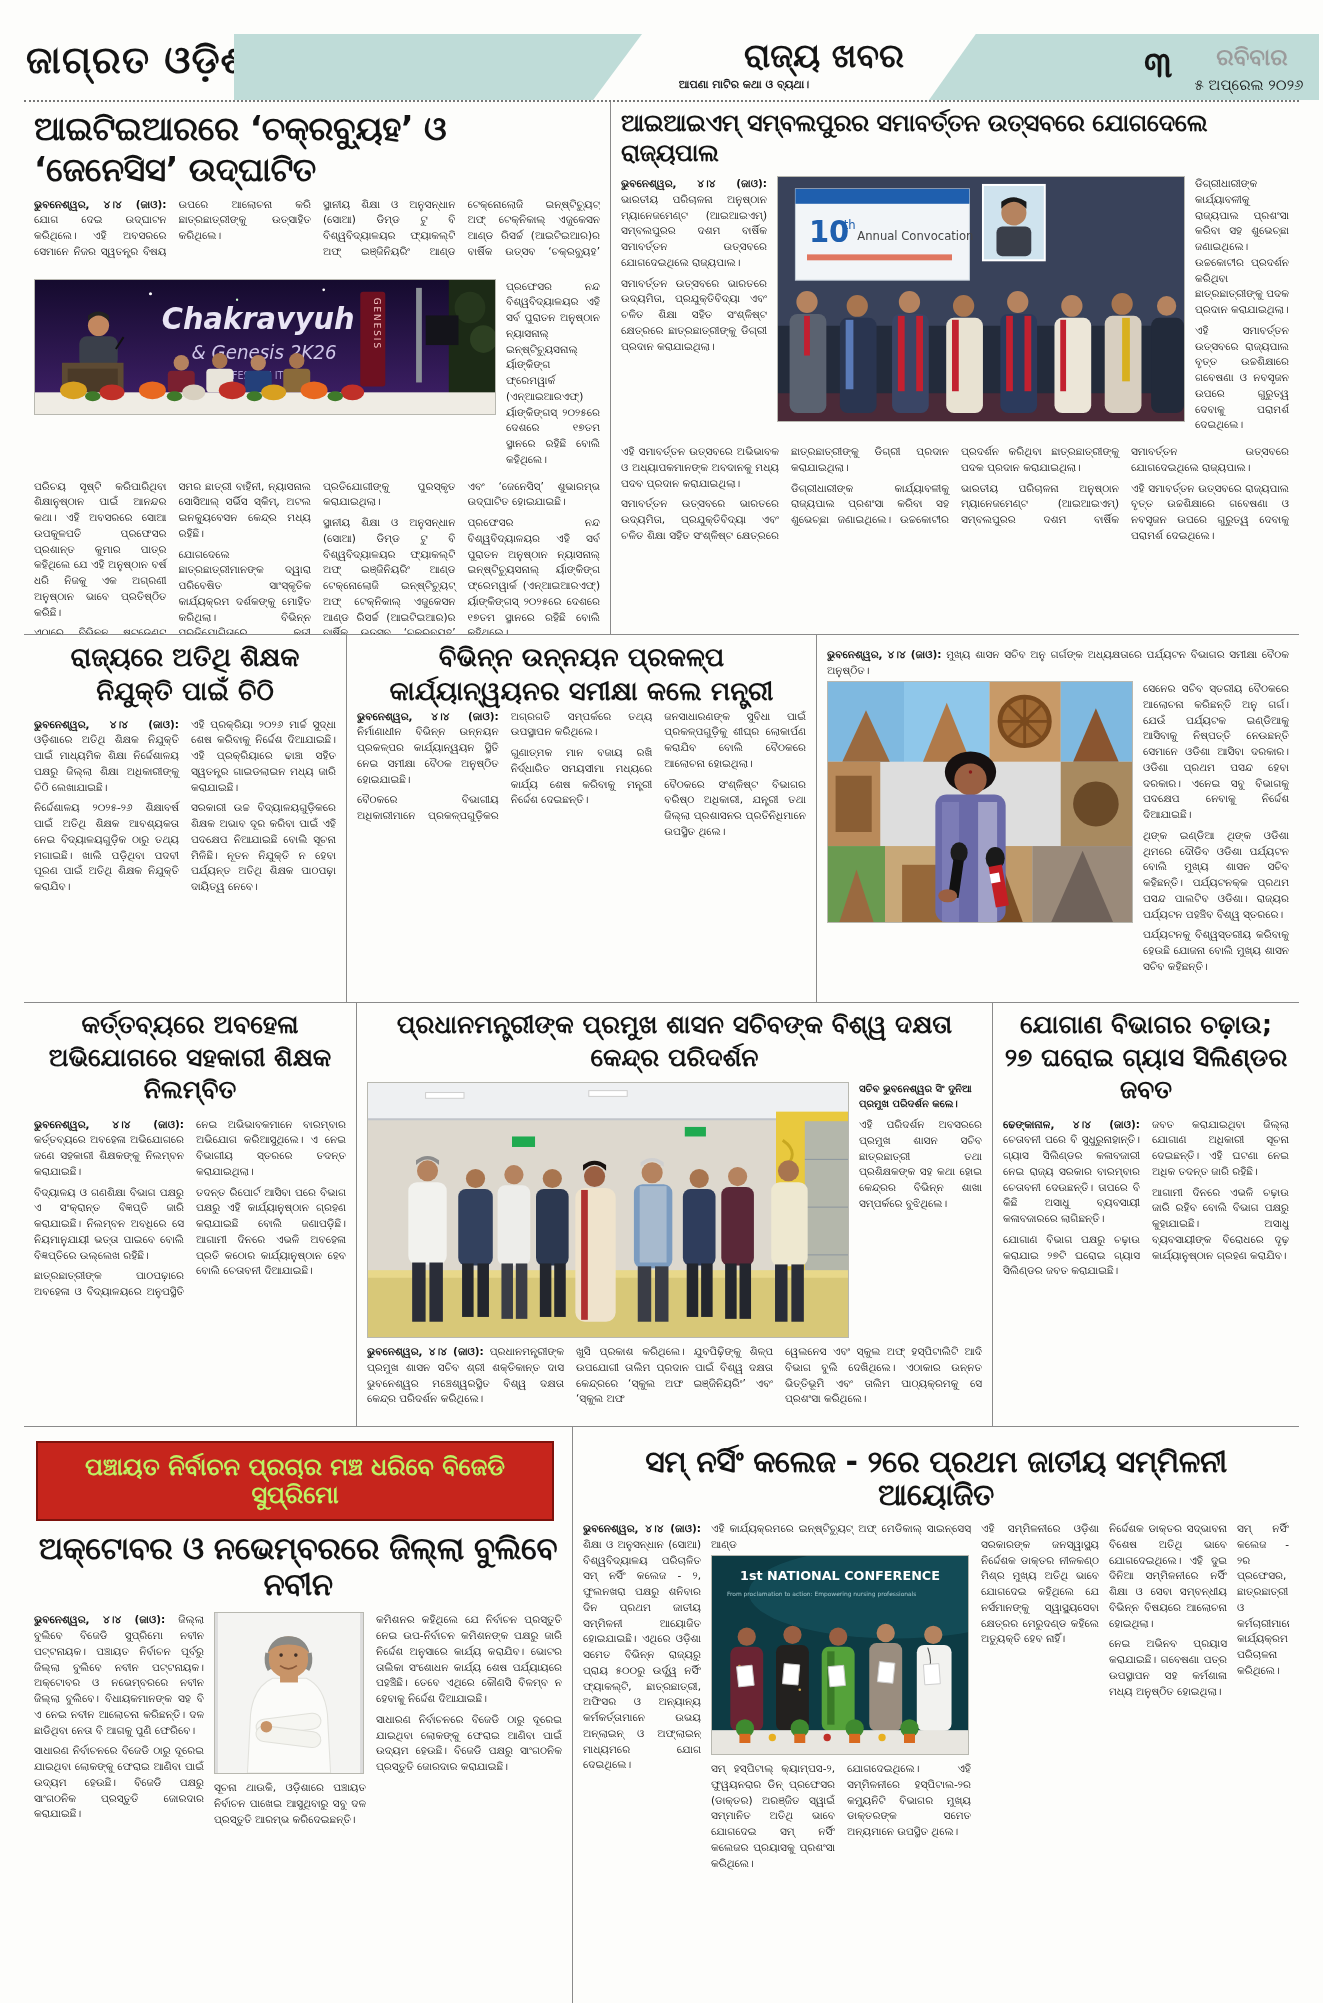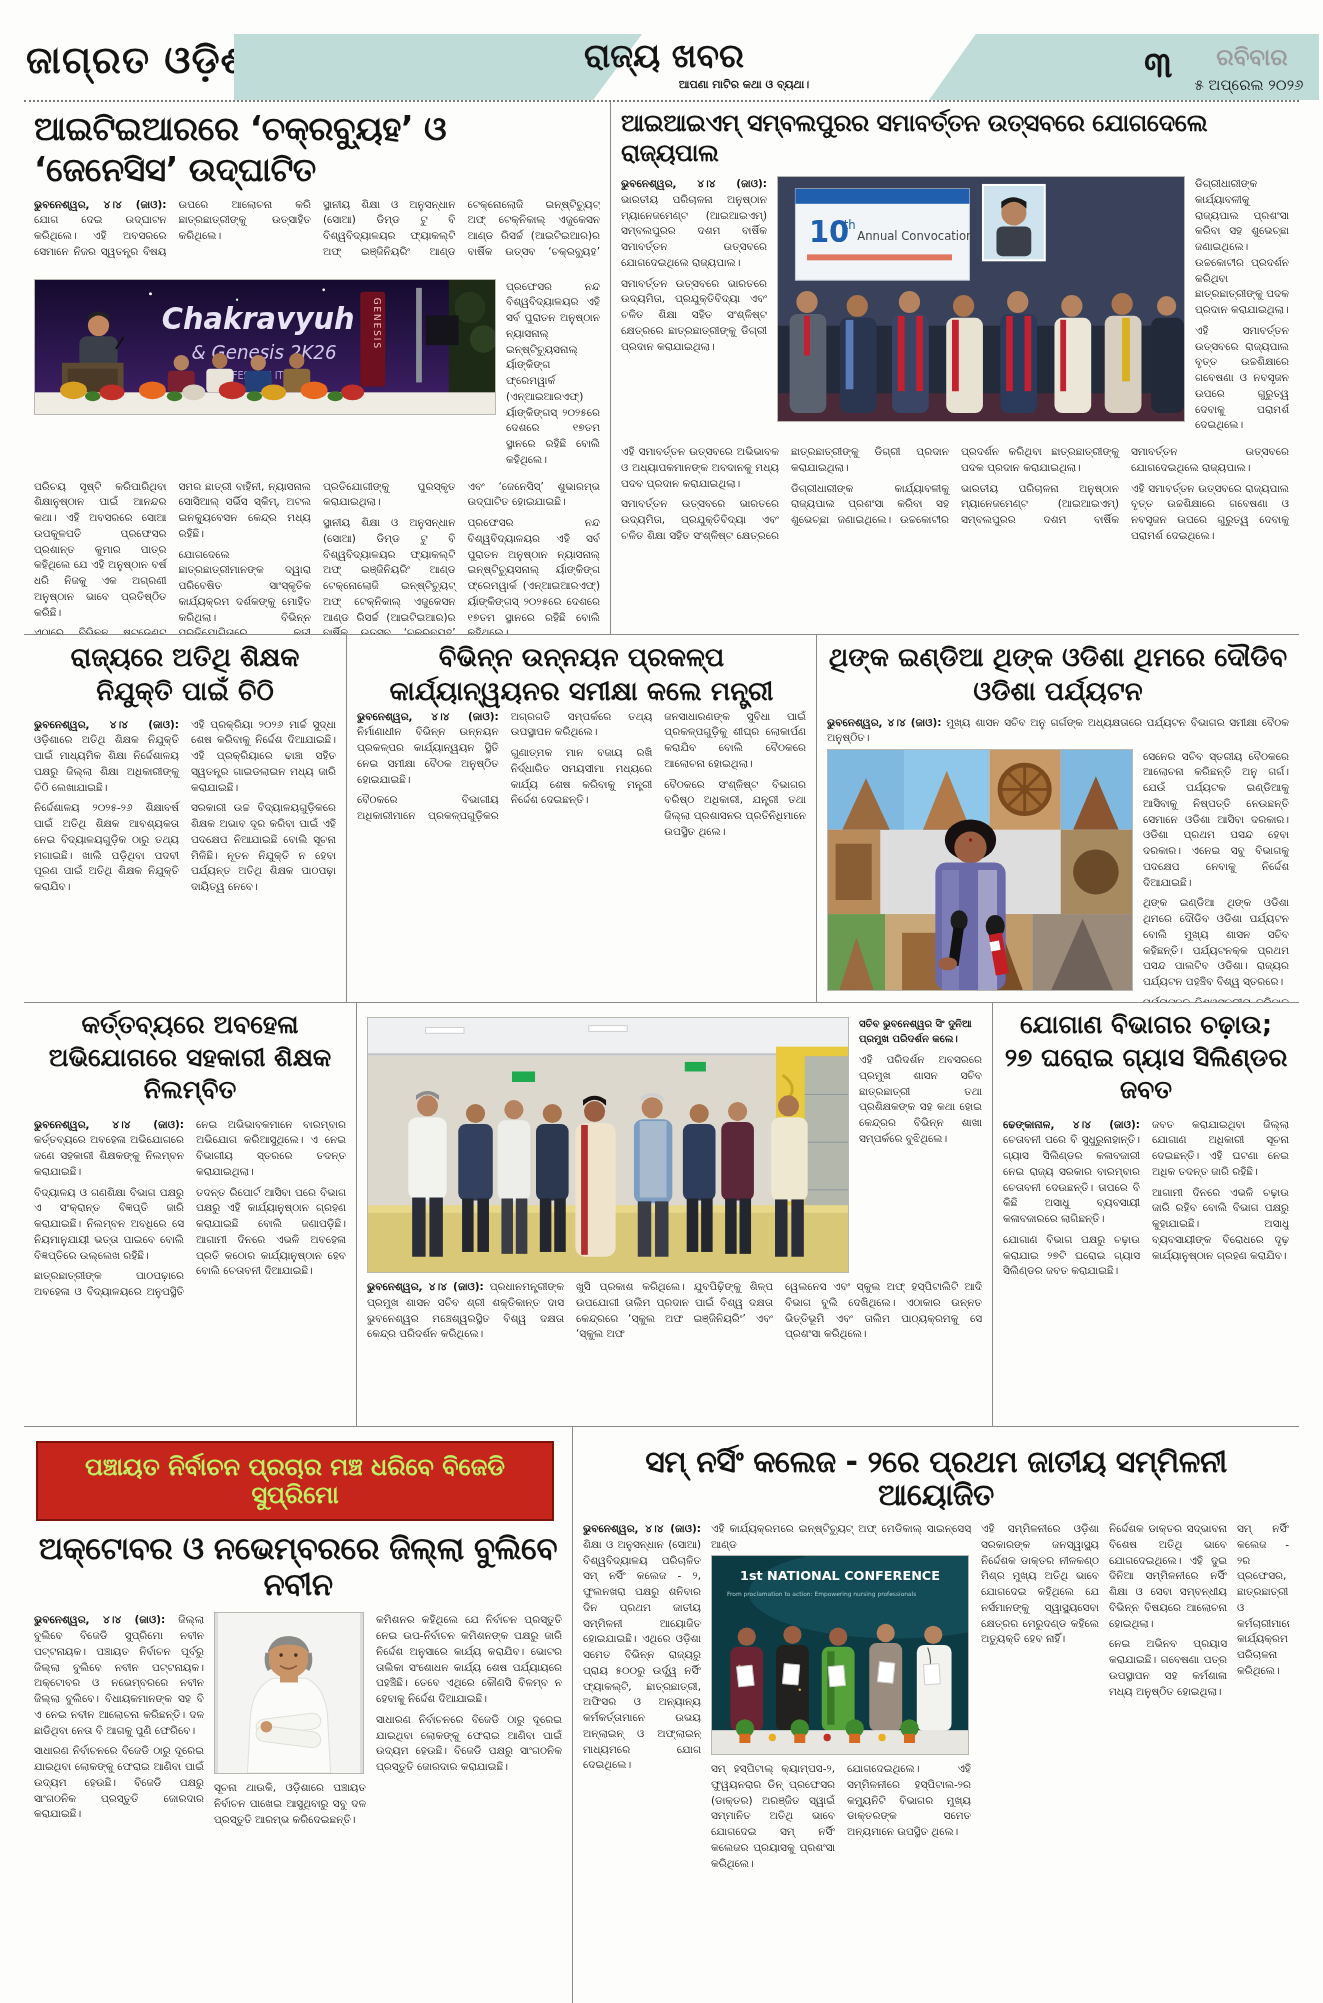--- a/index.html
+++ b/index.html
@@ -5,21 +5,21 @@
   * { margin:0; padding:0; box-sizing:border-box; }
   body { background:#888; font-family:"DejaVu Sans", sans-serif; }
   .page { width:1323px; height:2003px; margin:0 auto; background:#fdfdfb; color:#141414;
           position:relative; overflow:hidden; padding:0 24px; }
   
   .masthead { position:relative; height:102px; border-bottom:2px dotted #777; }
   .np-name { position:absolute; left:2px; top:38px; font-size:38px; font-weight:bold; letter-spacing:1px; }
   .teal { position:absolute; top:34px; height:66px; background:#bfdcd8; }
   .teal-l { left:210px; width:408px; clip-path:polygon(0 0,100% 0,88% 100%,0 100%); }
   .teal-r { left:905px; width:390px; clip-path:polygon(12% 0,100% 0,100% 100%,0 100%); }
-  .sec-title { position:absolute; left:560px; top:36px; width:320px; text-align:left;
+  .sec-title { position:absolute; left:560px; top:36px; width:320px; text-align:right;
                font-size:33px; font-weight:bold; }
   .tagline { position:absolute; left:560px; top:78px; width:320px; text-align:center;
              font-size:11px; font-weight:bold; }
   .pageno { position:absolute; left:1120px; top:44px; font-size:36px; font-weight:bold; }
   .day { position:absolute; left:1168px; top:44px; width:120px; text-align:center;
          font-size:23px; font-weight:bold; color:#9b9b9b; }
   .date { position:absolute; left:1160px; top:76px; width:130px; text-align:center; font-size:15px; }
   
   .row { display:flex; border-top:1px solid #8a8a8a; }
   .sec { padding:6px 10px 4px 10px; overflow:hidden; }
@@ -251,21 +251,20 @@
         <p><b class="dl">ଭୁବନେଶ୍ୱର, ୪।୪ (ଜାଓ):</b>
            <span>ନିର୍ମାଣାଧୀନ ବିଭିନ୍ନ ଉନ୍ନୟନ ପ୍ରକଳ୍ପର କାର୍ଯ୍ୟାନ୍ୱୟନ ସ୍ଥିତି ନେଇ ସମୀକ୍ଷା ବୈଠକ ଅନୁଷ୍ଠିତ ହୋଇଯାଇଛି।</span></p>
         <p>ବୈଠକରେ ବିଭାଗୀୟ ଅଧିକାରୀମାନେ ପ୍ରକଳ୍ପଗୁଡ଼ିକର ଅଗ୍ରଗତି ସମ୍ପର୍କରେ ତଥ୍ୟ ଉପସ୍ଥାପନ କରିଥିଲେ।</p>
         <p>ଗୁଣାତ୍ମକ ମାନ ବଜାୟ ରଖି ନିର୍ଦ୍ଧାରିତ ସମୟସୀମା ମଧ୍ୟରେ କାର୍ଯ୍ୟ ଶେଷ କରିବାକୁ ମନ୍ତ୍ରୀ ନିର୍ଦ୍ଦେଶ ଦେଇଛନ୍ତି।</p>
         <p>ଜନସାଧାରଣଙ୍କ ସୁବିଧା ପାଇଁ ପ୍ରକଳ୍ପଗୁଡ଼ିକୁ ଶୀଘ୍ର ଲୋକାର୍ପଣ କରାଯିବ ବୋଲି ବୈଠକରେ ଆଲୋଚନା ହୋଇଥିଲା।</p>
         <p>ବୈଠକରେ ସଂଶ୍ଳିଷ୍ଟ ବିଭାଗର ବରିଷ୍ଠ ଅଧିକାରୀ, ଯନ୍ତ୍ରୀ ତଥା ଜିଲ୍ଲା ପ୍ରଶାସନର ପ୍ରତିନିଧିମାନେ ଉପସ୍ଥିତ ଥିଲେ।</p>
       </div>
     </section>
 
     <section class="sec r2-c">
-      <h2 class="hl-lg">ଥିଙ୍କ ଇଣ୍ଡିଆ ଥିଙ୍କ ଓଡିଶା ଥିମରେ ଦୌଡିବ ଓଡିଶା ପର୍ଯ୍ୟଟନ</h2>
       <div class="bt" style="margin-top:6px; height:34px;">
         <p><b class="dl">ଭୁବନେଶ୍ୱର, ୪।୪ (ଜାଓ):</b>
            <span>ମୁଖ୍ୟ ଶାସନ ସଚିବ ଅନୁ ଗର୍ଗଙ୍କ ଅଧ୍ୟକ୍ଷତାରେ ପର୍ଯ୍ୟଟନ ବିଭାଗର ସମୀକ୍ଷା ବୈଠକ ଅନୁଷ୍ଠିତ।</span></p>
       </div>
       <div class="fr">
         <svg class="ph" width="306" height="242" viewBox="0 0 320 256" preserveAspectRatio="none">
           <g>
             <rect width="80" height="85" fill="#7fb9e0"></rect>
               <path d="M15,85 L40,30 L65,85 Z" fill="#9a6a40"></path>
             <rect x="80" width="90" height="85" fill="#8fc7ea"></rect>
@@ -327,20 +326,21 @@
       <div class="bt c2" style="height:330px; margin-top:10px;">
         <p><b class="dl">ଭୁବନେଶ୍ୱର, ୪।୪ (ଜାଓ):</b>
            <span>କର୍ତ୍ତବ୍ୟରେ ଅବହେଳା ଅଭିଯୋଗରେ ଜଣେ ସହକାରୀ ଶିକ୍ଷକଙ୍କୁ ନିଲମ୍ବନ କରାଯାଇଛି।</span></p>
         <p>ବିଦ୍ୟାଳୟ ଓ ଗଣଶିକ୍ଷା ବିଭାଗ ପକ୍ଷରୁ ଏ ସଂକ୍ରାନ୍ତ ବିଜ୍ଞପ୍ତି ଜାରି କରାଯାଇଛି। ନିଲମ୍ବନ ଅବଧିରେ ସେ ନିୟମାନୁଯାୟୀ ଭତ୍ତା ପାଇବେ ବୋଲି ବିଜ୍ଞପ୍ତିରେ ଉଲ୍ଲେଖ ରହିଛି।</p>
         <p>ଛାତ୍ରଛାତ୍ରୀଙ୍କ ପାଠପଢ଼ାରେ ଅବହେଳା ଓ ବିଦ୍ୟାଳୟରେ ଅନୁପସ୍ଥିତି ନେଇ ଅଭିଭାବକମାନେ ବାରମ୍ବାର ଅଭିଯୋଗ କରିଆସୁଥିଲେ। ଏ ନେଇ ବିଭାଗୀୟ ସ୍ତରରେ ତଦନ୍ତ କରାଯାଇଥିଲା।</p>
         <p>ତଦନ୍ତ ରିପୋର୍ଟ ଆସିବା ପରେ ବିଭାଗ ପକ୍ଷରୁ ଏହି କାର୍ଯ୍ୟାନୁଷ୍ଠାନ ଗ୍ରହଣ କରାଯାଇଛି ବୋଲି ଜଣାପଡ଼ିଛି। ଆଗାମୀ ଦିନରେ ଏଭଳି ଅବହେଳା ପ୍ରତି କଠୋର କାର୍ଯ୍ୟାନୁଷ୍ଠାନ ହେବ ବୋଲି ଚେତାବନୀ ଦିଆଯାଇଛି।</p>
       </div>
     </section>
 
     <section class="sec r3-b">
+      <h2 class="hl-md">ପ୍ରଧାନମନ୍ତ୍ରୀଙ୍କ ପ୍ରମୁଖ ଶାସନ ସଚିବଙ୍କ ବିଶ୍ୱ ଦକ୍ଷତା କେନ୍ଦ୍ର ପରିଦର୍ଶନ</h2>
       <div class="fr" style="margin-top:8px;">
         <svg class="ph" width="482" height="256" viewBox="0 0 500 266" preserveAspectRatio="none">
           <rect width="500" height="266" fill="#ddd8ce"></rect>
           <rect width="500" height="38" fill="#eef0f2"></rect>
           <line x1="0" y1="38" x2="500" y2="38" stroke="#c0c4ca" stroke-width="2"></line>
           <rect x="60" y="10" width="40" height="6" fill="#ffffff" stroke="#ccc"></rect>
             <rect x="230" y="8" width="40" height="6" fill="#fff" stroke="#ccc"></rect>
           <rect x="150" y="56" width="24" height="11" fill="#1faa50"></rect>
           <rect x="330" y="46" width="22" height="10" fill="#1faa50"></rect>
           <rect x="425" y="30" width="75" height="200" fill="#e9c93e"></rect>

